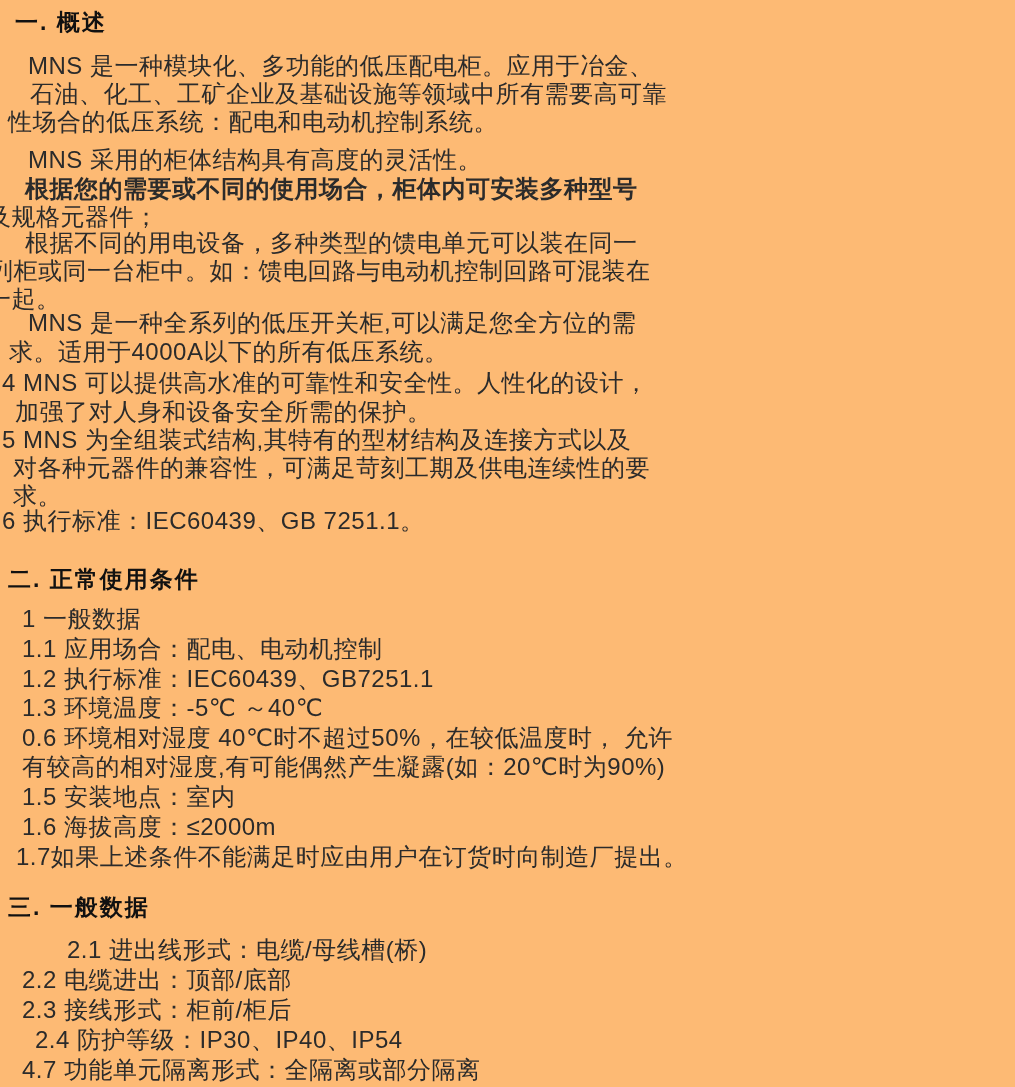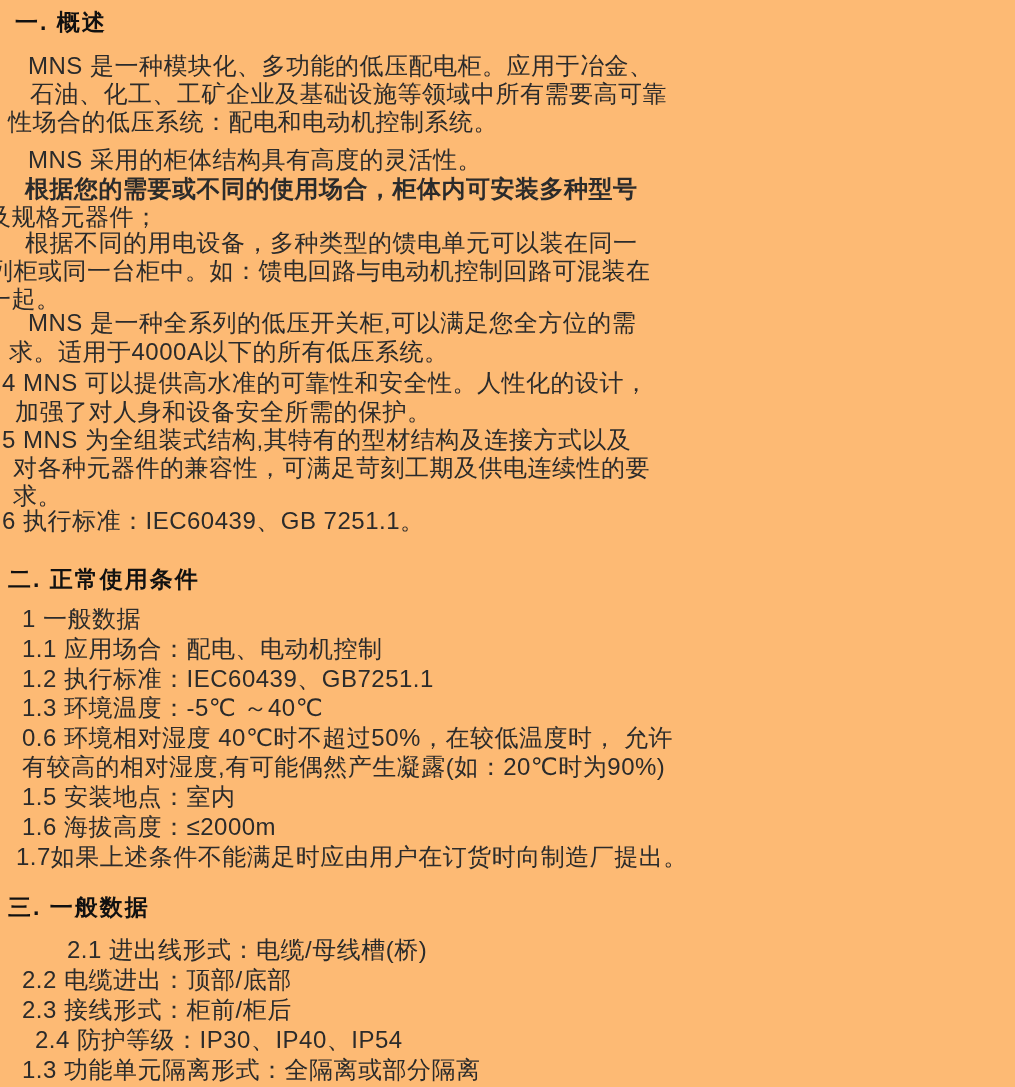--- a/index.html
+++ b/index.html
@@ -64,15 +64,15 @@
       <div class="line" style="left: 22px; top: 725px;">0.6 环境相对湿度 40℃时不超过50%，在较低温度时， 允许</div>
       <div class="line" style="left: 22px; top: 754px;">有较高的相对湿度,有可能偶然产生凝露(如：20℃时为90%)</div>
       <div class="line" style="left: 22px; top: 784px;">1.5 安装地点：室内</div>
       <div class="line" style="left: 22px; top: 814px;">1.6  海拔高度：≤2000m</div>
       <div class="line" style="left: 16px; top: 844px;">1.7如果上述条件不能满足时应由用户在订货时向制造厂提出。</div>
       <div class="heading" style="left: 8px; top: 893px;">三. 一般数据</div>
       <div class="line" style="left: 22px; top: 937px; margin-left: 45px;">2.1 进出线形式：电缆/母线槽(桥)</div>
       <div class="line" style="left: 22px; top: 967px;">2.2 电缆进出：顶部/底部</div>
       <div class="line" style="left: 22px; top: 997px;">2.3 接线形式：柜前/柜后</div>
       <div class="line" style="left: 35px; top: 1027px;">2.4 防护等级：IP30、IP40、IP54</div>
-      <div class="line" style="left: 22px; top: 1057px;">1.3 功能单元隔离形式：全隔离或部分隔离</div>
+      <div class="line" style="left: 22px; top: 1057px;">4.7 功能单元隔离形式：全隔离或部分隔离</div>
     </div>
 </div>
 
 </body></html>

